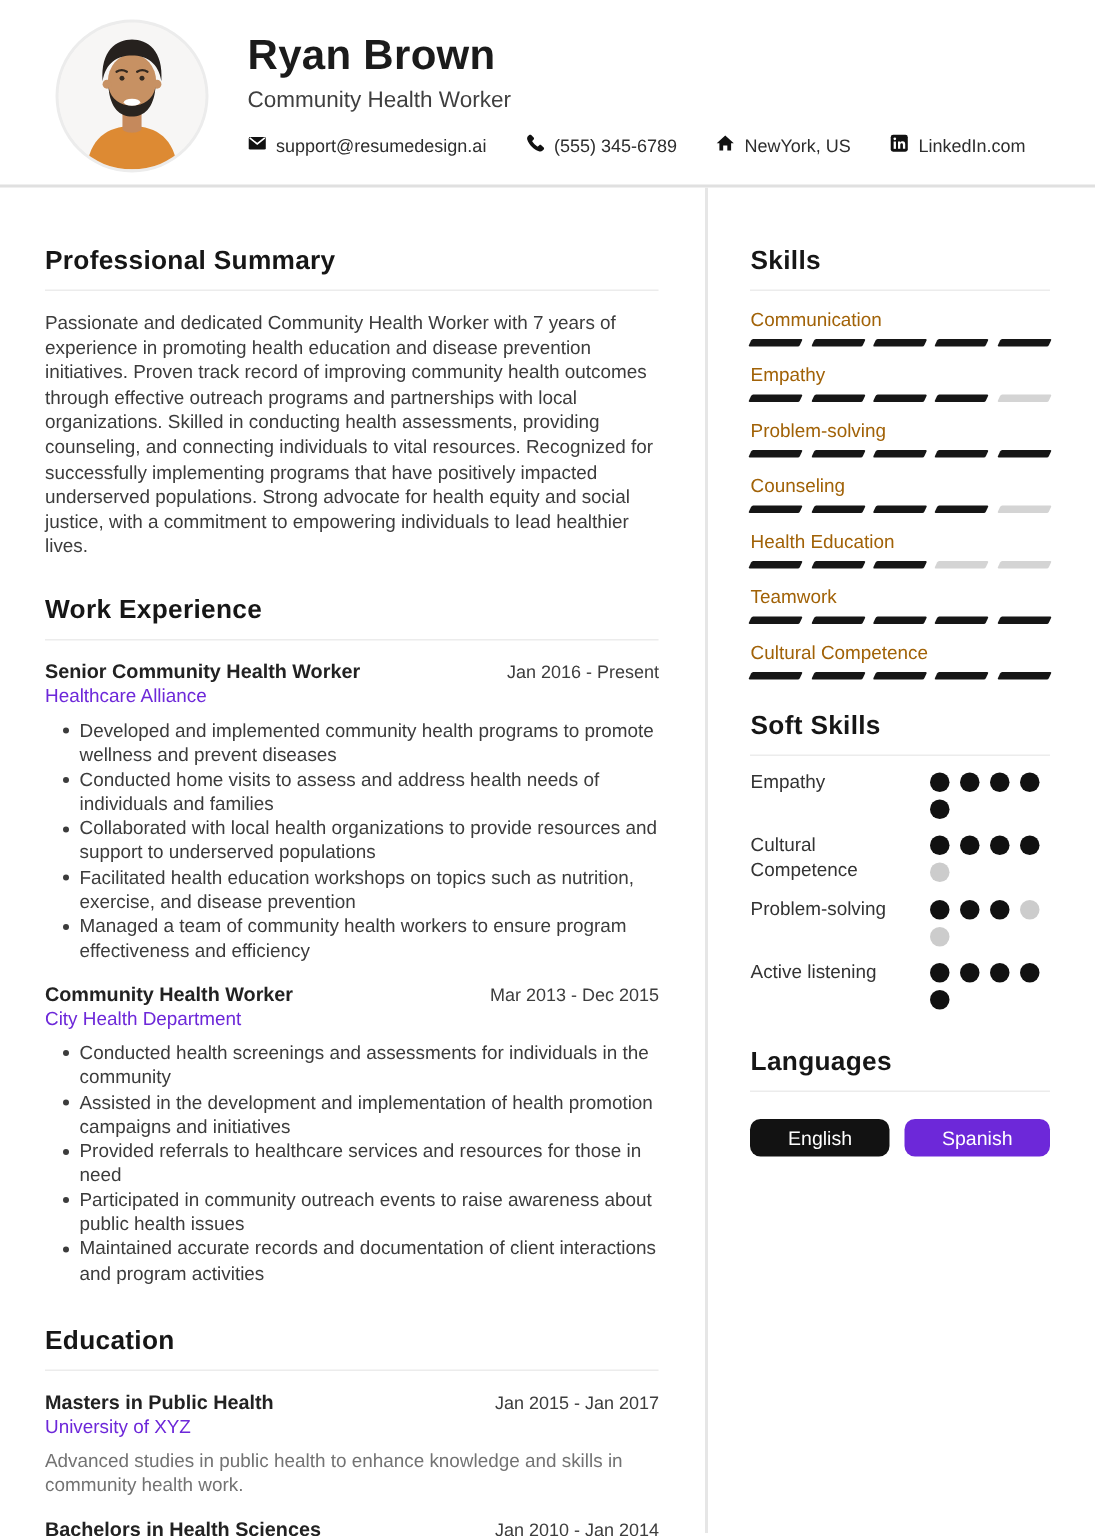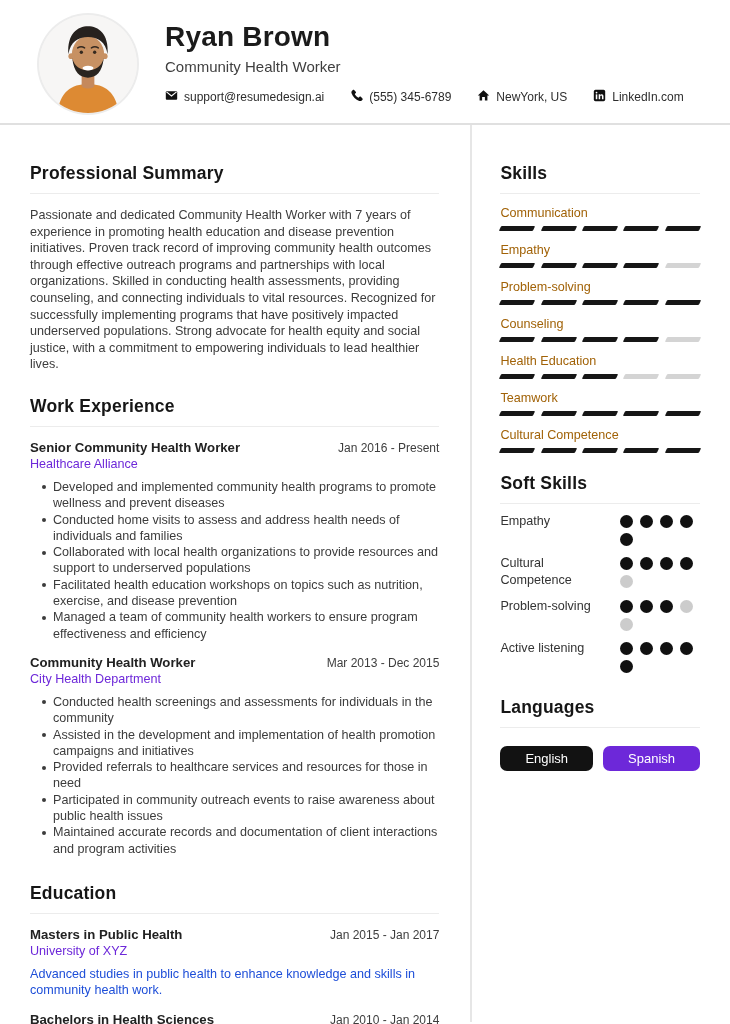--- a/index.html
+++ b/index.html
@@ -48,21 +48,21 @@
   .entry-head { display:flex; justify-content:space-between; align-items:baseline; gap:10px; }
   .entry-title { font-size:13.2px; font-weight:700; color:#222; }
   .entry-date { font-size:12px; color:#3d3d3d; white-space:nowrap; }
   .entry-sub { font-size:12.6px; color:#6d28d9; margin-top:2px; }
   .bullets { list-style:none; margin-top:8px; padding-left:12px; }
   .bullets li { position:relative; padding-left:11px; font-size:12.6px; line-height:16.3px; color:#3c3c3c; }
   .bullets li::before {
     content:""; position:absolute; left:0; top:6.5px;
     width:4px; height:4px; border-radius:50%; background:#3c3c3c;
   }
-  .edu-desc { margin-top:8px; font-size:12.6px; line-height:16.4px; color:#1d4ed8; }
+  .edu-desc { margin-top:8px; font-size:12.6px; line-height:16.4px; color:#737373; }
 
   
   .skill { margin-top:12px; }
   .skill-label { font-size:12.6px; color:#a16207; margin-bottom:5px; line-height:15px; }
   .skill-bar { display:flex; gap:7px; }
   .seg { height:5px; flex:1; transform:skewX(-25deg); border-radius:1px; }
 
   
   .soft-row { display:flex; margin-top:9px; }
   .soft-label { width:104px; font-size:12.6px; color:#333; line-height:17px; flex:none; }

